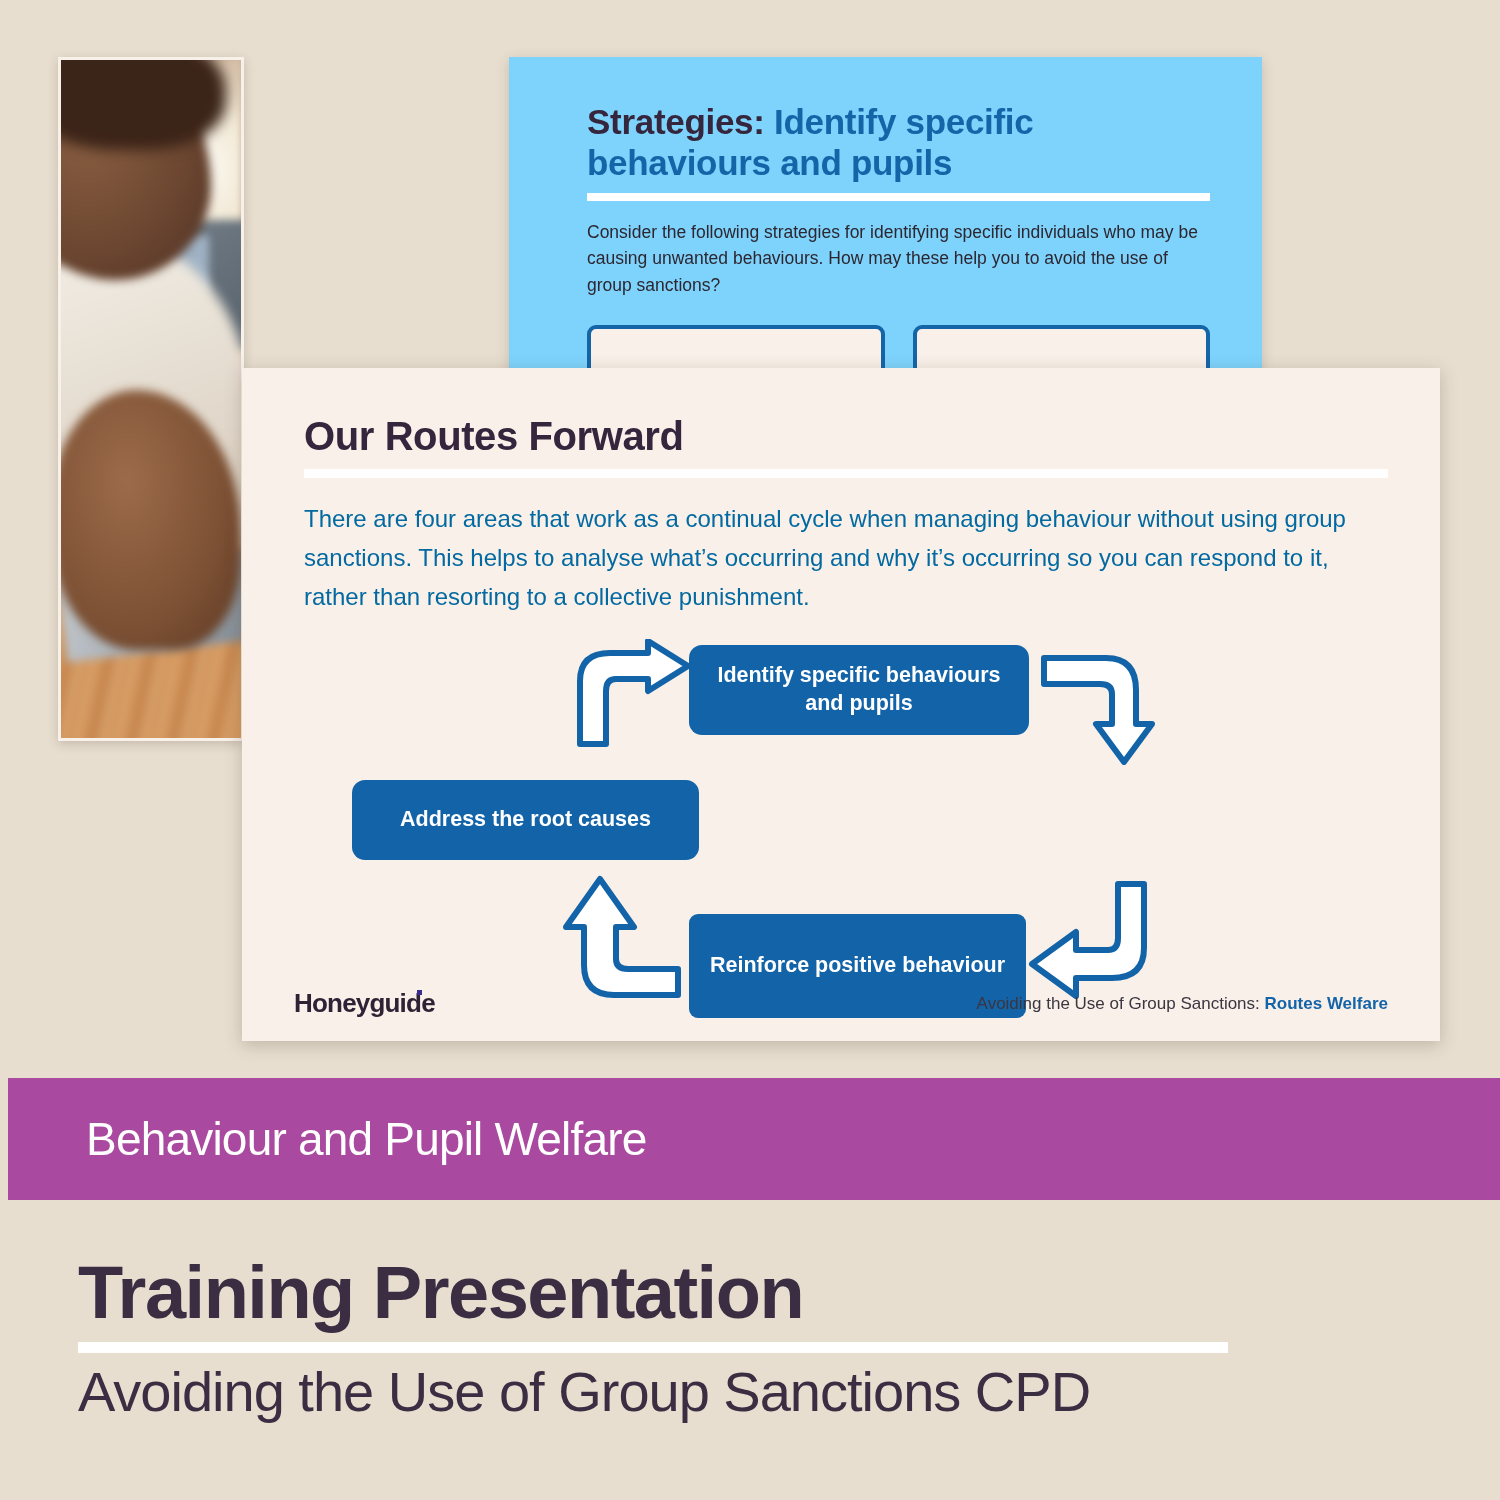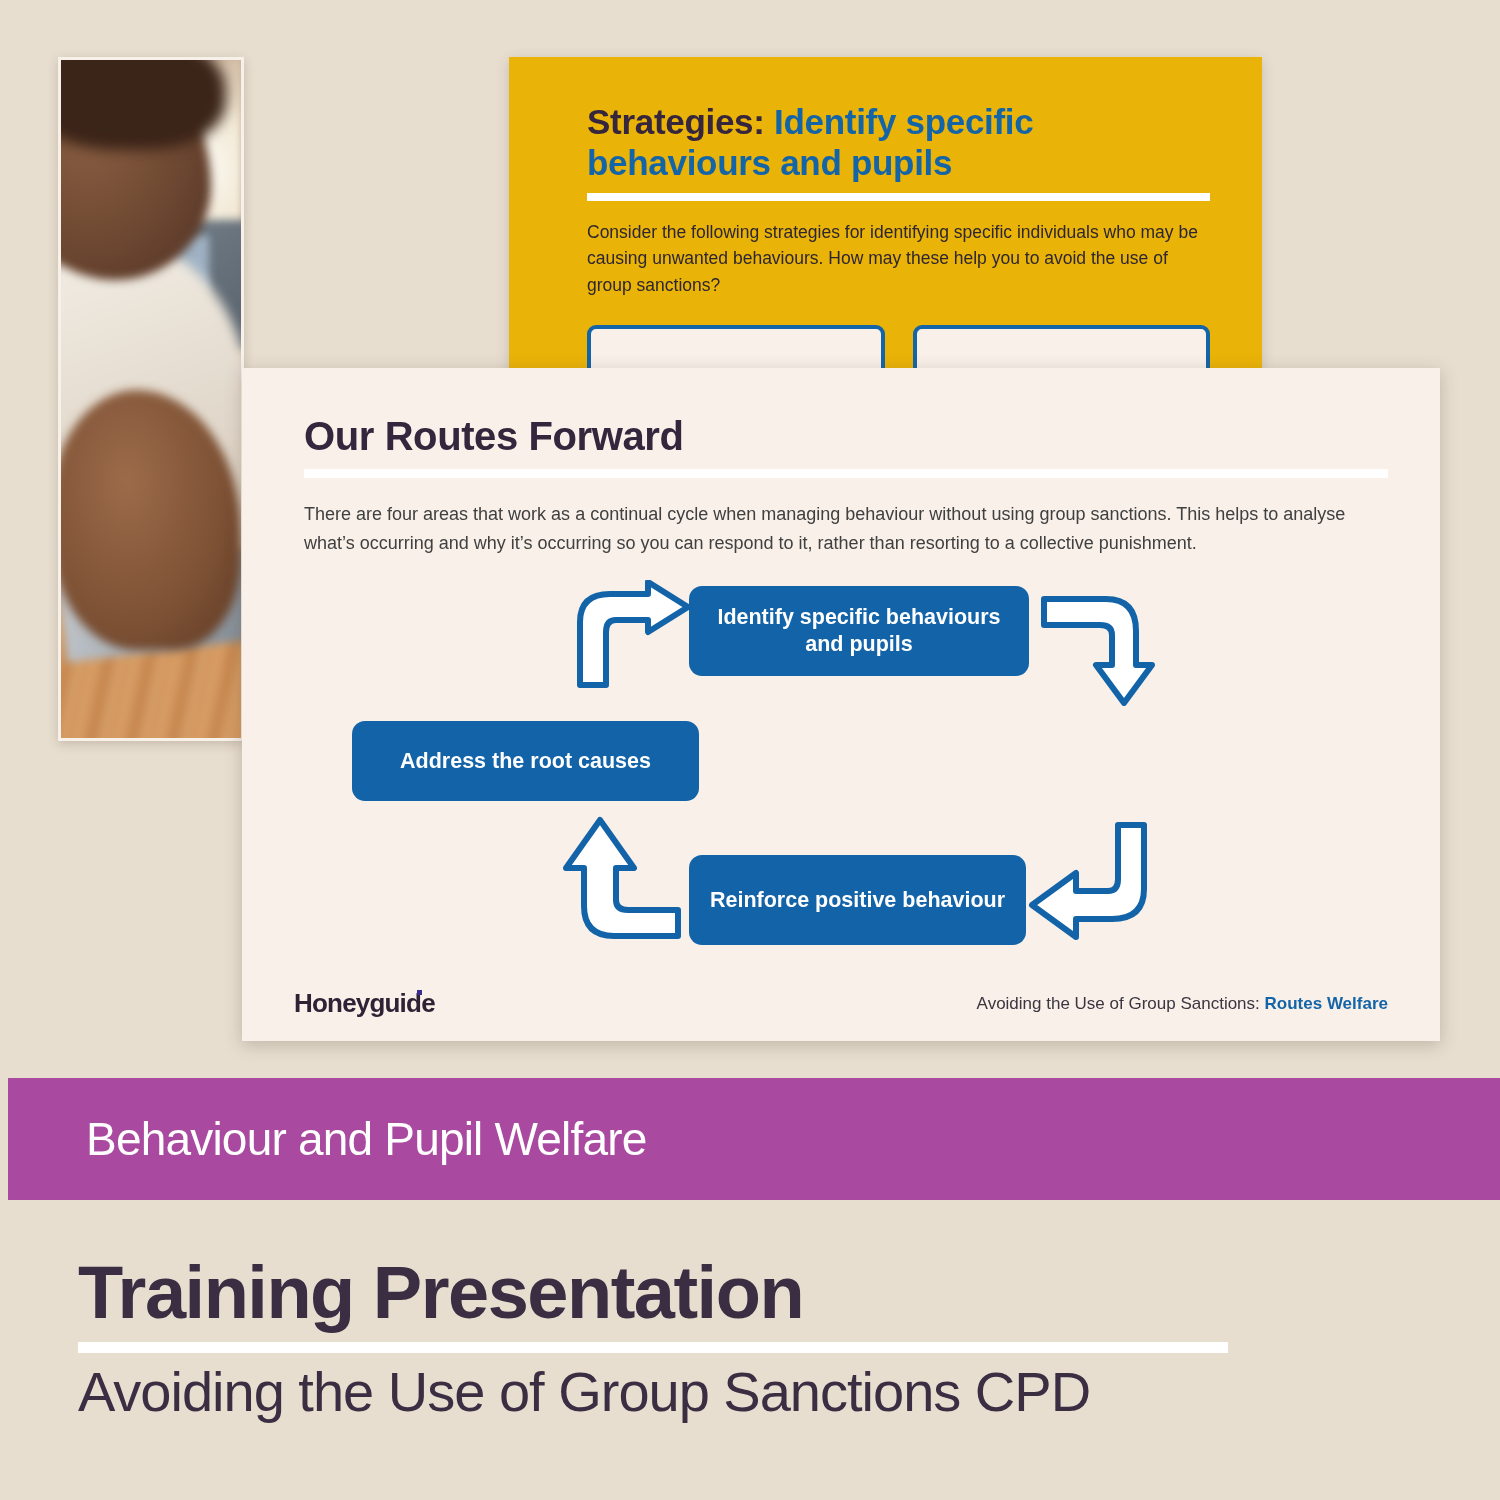--- a/index.html
+++ b/index.html
@@ -74,21 +74,21 @@
   }
   #ph-desk {
     left:-10px; top:555px; width:230px; height:140px;
     background:repeating-linear-gradient(102deg,#cf9158 0px,#d9a068 12px,#c4834a 26px,#dca872 40px);
     filter:blur(4px);
   }
 
   
   #back-slide {
     position:absolute; left:509px; top:57px; width:753px; height:370px;
-    background:#eab308;
+    background:#7dd3fc;
     box-shadow:0 3px 12px rgba(80,60,40,.20);
   }
   #back-slide-body { padding:44px 52px 0 78px; }
   .bs-title {
     font-size:35px; font-weight:700; line-height:1.18; letter-spacing:-0.3px;
   }
   .bs-title .dark { color:#35263d; }
   .bs-title .blue { color:#1464a8; }
   .bs-rule { height:8px; background:#ffffff; margin:9px 0 18px 0; width:100%; }
   .bs-para { font-size:17.5px; line-height:1.53; color:#2d2630; }
@@ -101,33 +101,33 @@
 
   
   #front-slide {
     position:absolute; left:242px; top:368px; width:1198px; height:673px;
     background:#f8f0e9;
     box-shadow:0 4px 16px rgba(80,60,40,.25);
   }
   #front-body { padding:46px 52px 0 62px; position:relative; height:100%; }
   .fs-title { font-size:40px; font-weight:700; color:#35263d; letter-spacing:-0.4px; }
   .fs-rule { height:9px; background:#ffffff; margin:10px 0 22px 0; width:100%; }
-  .fs-para { font-size:18px; line-height:1.62; color:#404040; max-width:1110px; }
+  .fs-para { font-size:24px; line-height:1.62; color:#0369a1; max-width:1110px; }
 
   
   #cycle { position:relative; width:1094px; height:370px; margin-top:16px; }
   .node {
     position:absolute; background:#1263a8; border-radius:13px;
     color:#ffffff; font-weight:700; font-size:21.5px; line-height:1.28;
     display:flex; align-items:center; justify-content:center; text-align:center;
     padding:0 16px;
   }
   #node-top    { left:385px; top:12px;  width:340px; height:90px; }
   #node-right  { left:752px; top:147px; width:345px; height:90px; }
-  #node-bottom { left:385px; top:281px; width:337px; height:90px; }
+  #node-bottom { left:385px; top:281px; width:337px; height:104px;border-radius:9px; }
   #node-left   { left:48px;  top:147px; width:347px; height:80px; }
 
   .arrow { position:absolute; }
   #arrow-tl { left:268px; top:6px;  width:120px; height:110px; }
   #arrow-tr { left:736px; top:17px; width:120px; height:115px; }
   #arrow-br { left:722px; top:245px;width:125px; height:125px; }
   #arrow-bl { left:258px; top:238px;width:120px; height:130px; }
 
   
   #slide-footer {

